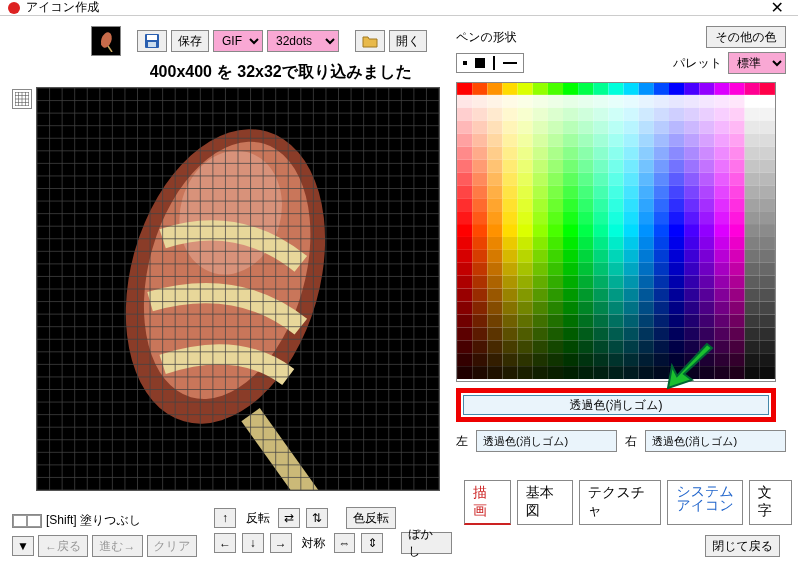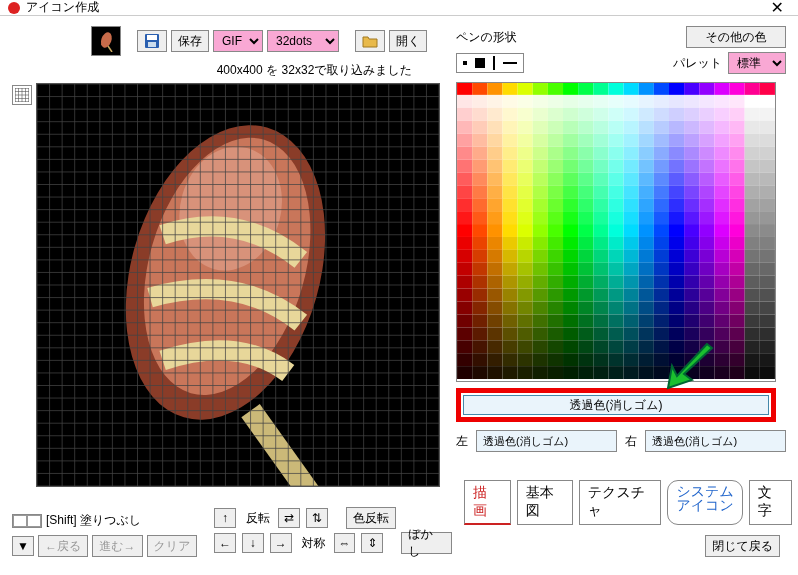--- a/index.html
+++ b/index.html
@@ -9,21 +9,21 @@
 .titlebar .title { flex: 1; }
 .titlebar .close { font-size: 16px; cursor: pointer; padding: 0 6px; }
 .content { display: flex; height: 549px; }
 .left { width: 452px; padding: 10px 12px; position: relative; }
 .right { width: 340px; padding: 10px 6px 10px 4px; position: relative; }
 .toolbar { display: flex; align-items: center; gap: 4px; margin-left: 32px; padding-left: 47px; }
 .toolbar .preview { width: 30px; height: 30px; background: #000; border: 1px solid #888; display: flex; align-items: center; justify-content: center; }
 .toolbar .preview svg { width: 22px; height: 22px; }
 .btn { border: 1px solid #888; background: #efefef; padding: 2px 6px; height: 22px; display: inline-flex; align-items: center; cursor: pointer; font-size: 12px; }
 .sel { border: 1px solid #888; background: #f9a8d4; padding: 1px 4px; height: 22px; font-size: 12px; }
-.status { text-align: right; margin: 6px 28px 4px 0; font-size: 12px; }
+.status { text-align: right; margin: 6px 28px 4px 0; font-size: 16px; font-weight: bold; }
 .gridwrap { display: flex; }
 .gridicon { width: 20px; height: 20px; margin: 2px 4px 0 0; border: 1px solid #888; display: flex; align-items: center; justify-content: center; }
 .gridicon svg { width: 14px; height: 14px; }
 .canvas { width: 404px; height: 404px; border: 1px solid #555; background: #000; position: relative; overflow: hidden; }
 .canvas svg { width: 100%; height: 100%; display: block; }
 .bottom-left { position: absolute; left: 12px; bottom: 10px; display: flex; align-items: center; gap: 4px; }
 .twocolor { display: inline-flex; border: 1px solid #888; }
 .twocolor span { width: 14px; height: 12px; border: 1px solid #999; background: #fff; }
 .navrow { position: absolute; left: 12px; bottom: 8px; display: flex; align-items: center; gap: 4px; }
 .controls { position: absolute; left: 214px; bottom: 8px; }
@@ -37,21 +37,21 @@
 .penshape .hline { width: 14px; height: 2px; background: #000; }
 .palette { width: 320px; height: 300px; border: 1px solid #888; }
 .palette svg { width: 100%; height: 100%; display: block; }
 .transbtn { margin-top: 6px; width: 320px; height: 34px; border: 5px solid #e00; padding: 2px; }
 .transbtn .inner { width: 100%; height: 100%; border: 1px solid #48a; background: #eaf4fb; display: flex; align-items: center; justify-content: center; }
 .lr-row { display: flex; gap: 8px; margin-top: 8px; align-items: center; }
 .lr-row .fld { flex: 1; height: 22px; border: 1px solid #888; background: #eaf4fb; display: flex; align-items: center; padding: 0 6px; font-size: 11px; }
 .tabs { display: flex; gap: 6px; margin-top: 8px; position: absolute; bottom: 40px; left: 12px; }
 .tab { border: 1px solid #888; padding: 3px 8px; background: #fff; font-size: 14px; cursor: pointer; }
 .tab.active { color: #c22; border-bottom: 2px solid #c22; }
-.tab.sys { color: #26c; line-height: 1; text-align: right; border-radius: 11px; }
+.tab.sys { color: #26c; line-height: 1; text-align: right; }
 .closebtn { position: absolute; right: 12px; bottom: 8px; }
 .arrow-overlay { position: absolute; right: 70px; top: 320px; pointer-events: none; }
 .disk { width: 16px; height: 16px; }
 </style>
 </head>
 <body>
 
 <div class="titlebar">
   <span class="icon"></span>
   <span class="title">アイコン作成</span>
@@ -146,21 +146,21 @@
         <span style="width:6px"></span>
         <span class="btn">ぼかし</span>
       </div>
     </div>
   </div>
 
   <div class="right">
     <div class="penshape">
       <span>ペンの形状</span>
       <span style="flex:1"></span>
-      <span class="btn" style="width:100px;justify-content:center">その他の色</span>
+      <span class="btn" style="width:80px;justify-content:center">その他の色</span>
     </div>
     <div style="display:flex;align-items:center;gap:6px;margin-top:4px">
       <div class="box penshape" style="border:1px solid #888;background:#fff;padding:2px 6px;display:flex;gap:8px;align-items:center">
         <span class="dot"></span>
         <span class="blk"></span>
         <span class="vline"></span>
         <span class="hline"></span>
       </div>
       <span style="flex:1"></span>
       <span>パレット</span>

